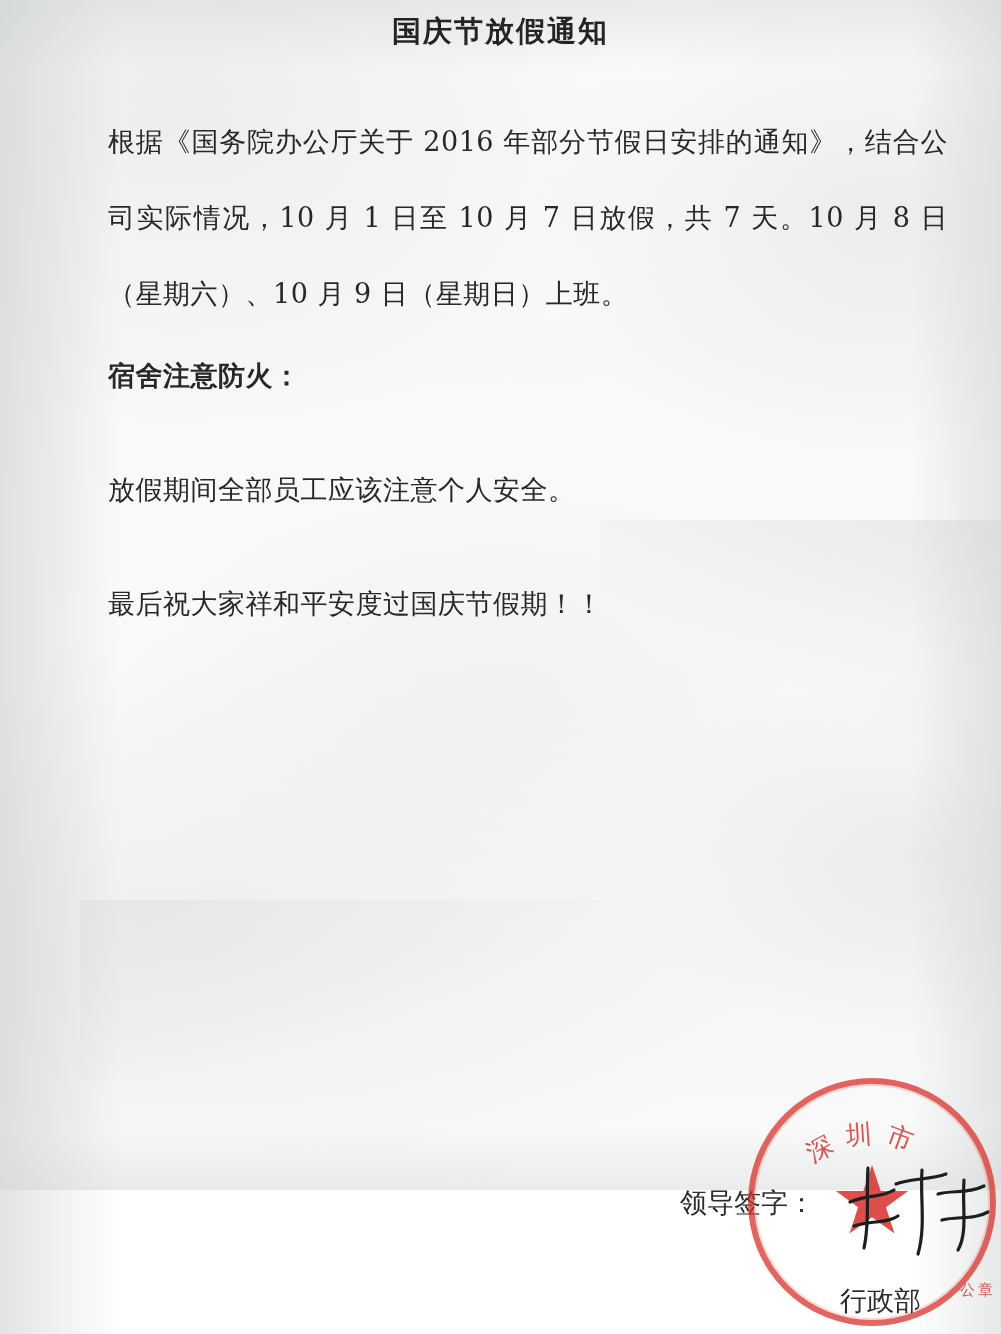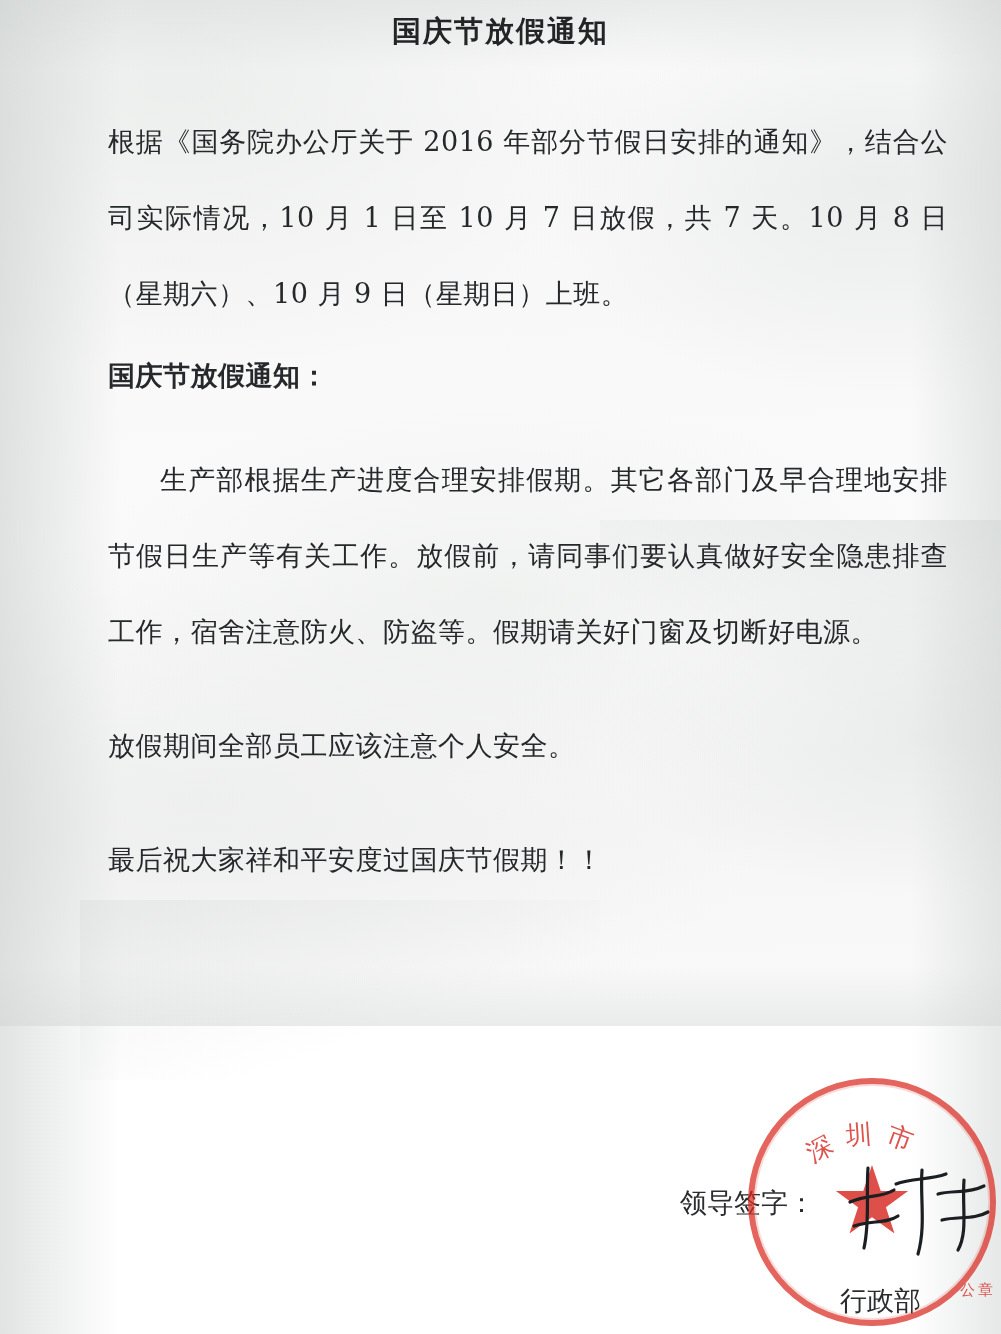--- a/index.html
+++ b/index.html
@@ -11,21 +11,21 @@
     width: 1001px;
     height: 1334px;
     overflow: hidden;
     font-family: "Liberation Serif", "DejaVu Serif", serif;
   }
 
   
   #paper-sheet {
     position: relative;
     width: 1001px;
-    height: 1026px;
+    height: 1190px;
     background:
       radial-gradient(ellipse 70% 40% at 18% 8%, rgba(225,228,226,0.55) 0%, rgba(255,255,255,0) 70%),
       radial-gradient(ellipse 50% 30% at 88% 18%, rgba(222,226,225,0.50) 0%, rgba(255,255,255,0) 70%),
       radial-gradient(ellipse 60% 25% at 50% 58%, rgba(228,231,229,0.45) 0%, rgba(255,255,255,0) 75%),
       radial-gradient(ellipse 80% 35% at 20% 78%, rgba(226,229,228,0.40) 0%, rgba(255,255,255,0) 72%),
       radial-gradient(ellipse 45% 22% at 92% 72%, rgba(219,223,222,0.45) 0%, rgba(255,255,255,0) 70%),
       linear-gradient(178deg, #fbfcfb 0%, #f7f8f7 30%, #fafbfa 55%, #f5f6f5 80%, #f9faf9 100%);
   }
 
   
@@ -176,22 +176,21 @@
   <div class="crease c2"></div>
   <div class="crease c3"></div>
   <div class="crease c4"></div>
   <div class="crease c5"></div>
   <div class="crease c6"></div>
 
   <div class="doc-title">国庆节放假通知</div>
 
   <div class="body-block">
     <p class="para p1">根据《国务院办公厅关于 2016 年部分节假日安排的通知》，结合公司实际情况，10 月 1 日至 10 月 7 日放假，共 7 天。10 月 8 日（星期六）、10 月 9 日（星期日）上班。</p>
-    <p class="para p2">国庆节放假通知：</p>
-    <p class="para p3">生产部根据生产进度合理安排假期。其它各部门及早合理地安排节假日生产等有关工作。放假前，请同事们要认真做好安全隐患排查工作，宿舍注意防火、防盗等。假期请关好门窗及切断好电源。</p>
+    <p class="para p2">宿舍注意防火：</p>
     <p class="para p4">放假期间全部员工应该注意个人安全。</p>
     <p class="para p5">最后祝大家祥和平安度过国庆节假期！！</p>
   </div>
 
   <div class="signature-row">领导签字：</div>
   <div class="dept-row">行政部</div>
 
   <div class="stamp">
     <div class="ring"></div>
     <div class="arc-text">

